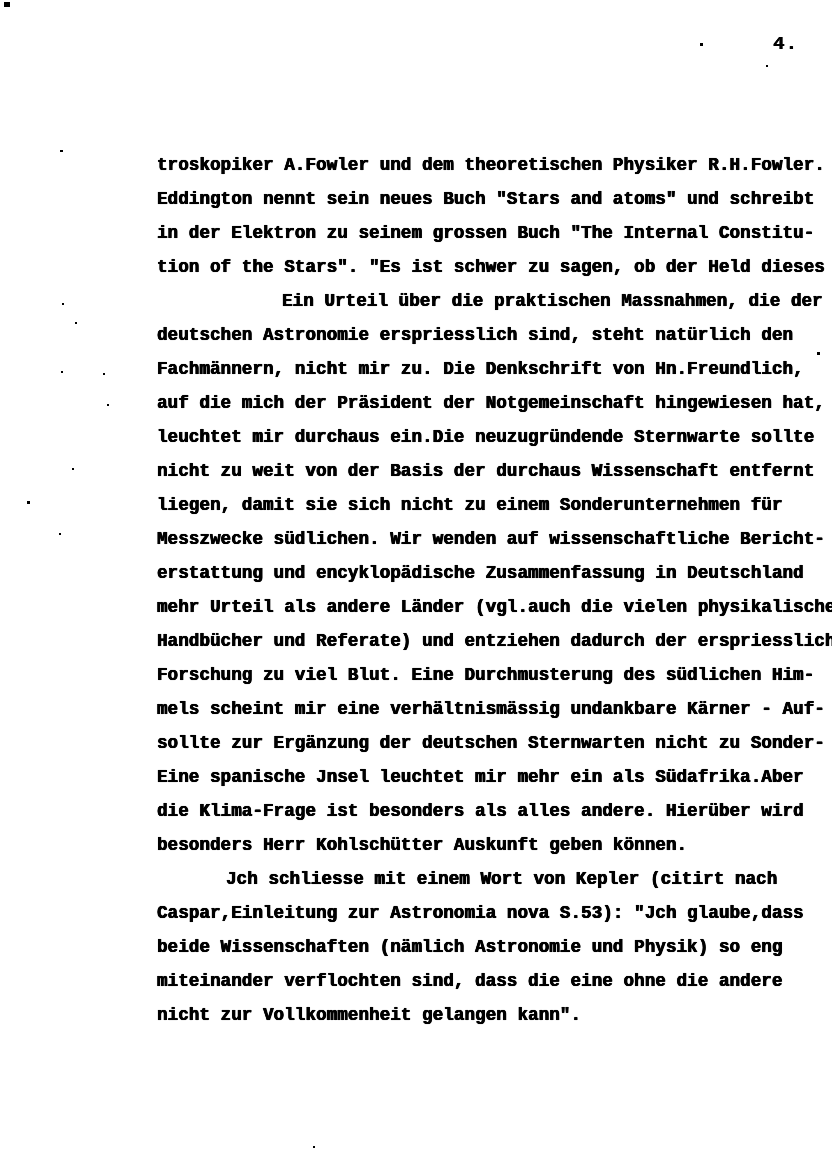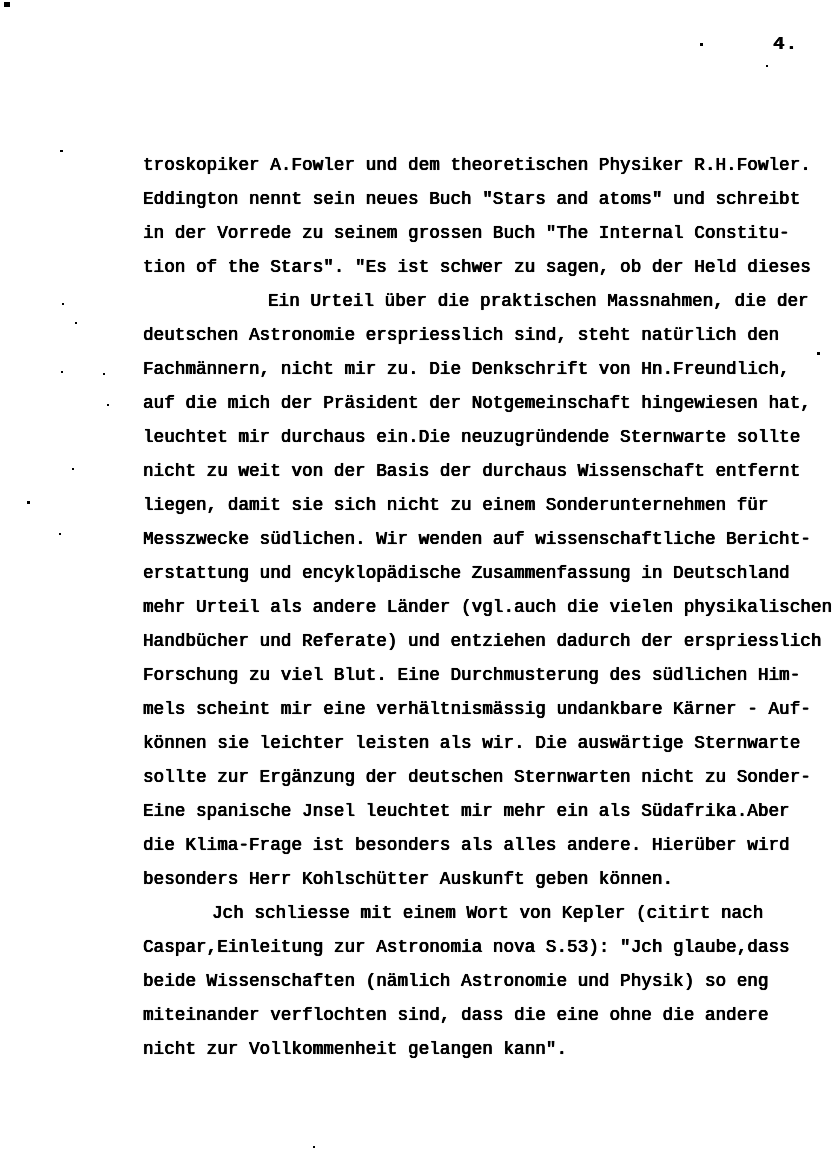--- a/index.html
+++ b/index.html
@@ -28,59 +28,59 @@
   .text-block {
     position: absolute;
     top: 148px;
     left: 143px;
     width: 678px;
   }
   .line {
     height: 34px;
     line-height: 34px;
     font-size: 17.5px;
-    font-weight: 400;
+    font-weight: 700;
     white-space: pre;
     letter-spacing: 0.1px;
     text-shadow: 0 0 0.7px #000, 0.5px 0 0.5px #000, -0.3px 0 0.3px #000;
+    margin-left: 14px;
   }
   .indent-a { padding-left: 125px; }
   .indent-b { padding-left: 69px; }
   .speck {
     position: absolute;
     background: #000000;
     display: block;
   }
 </style>
 </head>
 <body>
 
 <div class="scan-page">
 
   <span class="page-number">4.</span>
 
   <div class="text-block">
     <div class="line">troskopiker A.Fowler und dem theoretischen Physiker R.H.Fowler.</div>
     <div class="line">Eddington nennt sein neues Buch "Stars and atoms" und schreibt</div>
-    <div class="line">in der Vorrede zu seinem grossen Buch "The Internal Constitu-</div>
+    <div class="line">in der Elektron zu seinem grossen Buch "The Internal Constitu-</div>
     <div class="line">tion of the Stars". "Es ist schwer zu sagen, ob der Held dieses</div>
     <div class="line indent-a">Ein Urteil über die praktischen Massnahmen, die der</div>
     <div class="line">deutschen Astronomie erspriesslich sind, steht natürlich den</div>
     <div class="line">Fachmännern, nicht mir zu. Die Denkschrift von Hn.Freundlich,</div>
     <div class="line">auf die mich der Präsident der Notgemeinschaft hingewiesen hat,</div>
     <div class="line">leuchtet mir durchaus ein.Die neuzugründende Sternwarte sollte</div>
     <div class="line">nicht zu weit von der Basis der durchaus Wissenschaft entfernt</div>
     <div class="line">liegen, damit sie sich nicht zu einem Sonderunternehmen für</div>
     <div class="line">Messzwecke südlichen. Wir wenden auf wissenschaftliche Bericht-</div>
     <div class="line">erstattung und encyklopädische Zusammenfassung in Deutschland</div>
     <div class="line">mehr Urteil als andere Länder (vgl.auch die vielen physikalischen</div>
     <div class="line">Handbücher und Referate) und entziehen dadurch der erspriesslich</div>
     <div class="line">Forschung zu viel Blut. Eine Durchmusterung des südlichen Him-</div>
     <div class="line">mels scheint mir eine verhältnismässig undankbare Kärner - Auf-</div>
-    <div class="line">können sie leichter leisten als wir. Die auswärtige Sternwarte</div>
     <div class="line">sollte zur Ergänzung der deutschen Sternwarten nicht zu Sonder-</div>
     <div class="line">Eine spanische Jnsel leuchtet mir mehr ein als Südafrika.Aber</div>
     <div class="line">die Klima-Frage ist besonders als alles andere. Hierüber wird</div>
     <div class="line">besonders Herr Kohlschütter Auskunft geben können.</div>
     <div class="line indent-b">Jch schliesse mit einem Wort von Kepler (citirt nach</div>
     <div class="line">Caspar,Einleitung zur Astronomia nova S.53): "Jch glaube,dass</div>
     <div class="line">beide Wissenschaften (nämlich Astronomie und Physik) so eng</div>
     <div class="line">miteinander verflochten sind, dass die eine ohne die andere</div>
     <div class="line">nicht zur Vollkommenheit gelangen kann".</div>
   </div>

